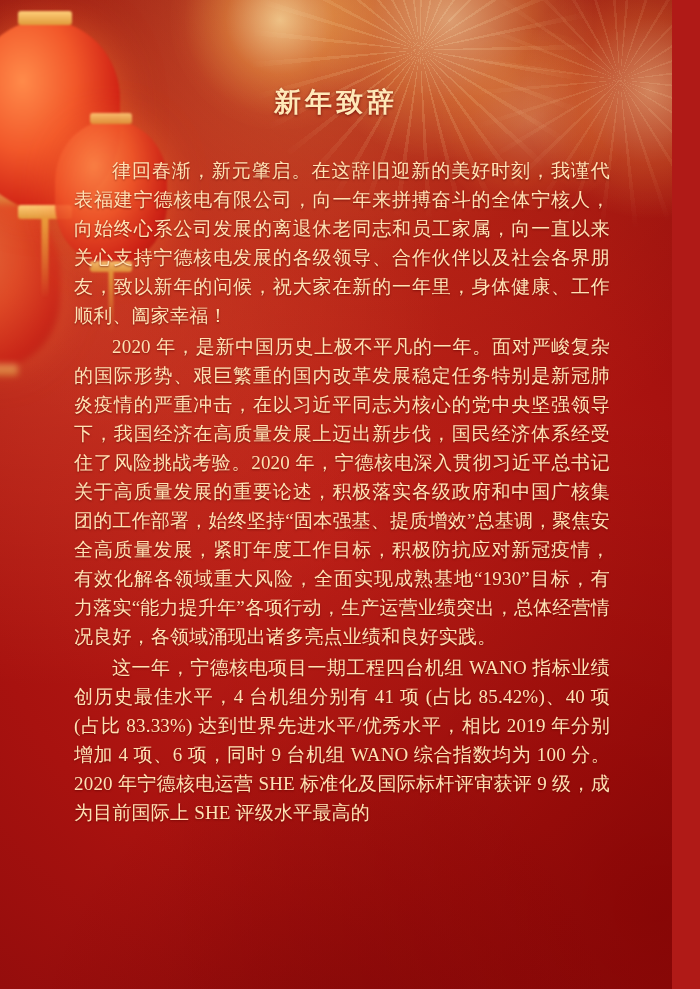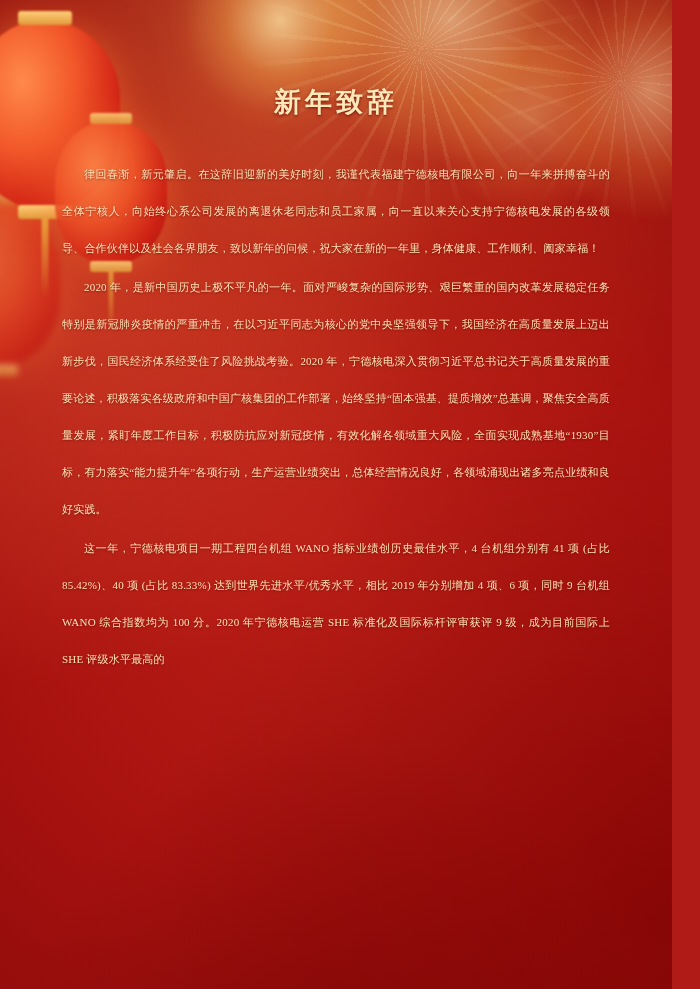--- a/index.html
+++ b/index.html
@@ -139,25 +139,25 @@
     font-weight: bold;
     letter-spacing: 4px;
     margin-top: 84px;
     text-shadow: 0 1px 3px rgba(90,0,0,0.75);
   }
   .body-text {
     margin-top: 36px;
   }
   .para {
     color: #ffe2b4;
-    font-size: 11px;
-    line-height: 37px;
+    font-size: 19px;
+    line-height: 29px;
     text-align: justify;
     text-indent: 2em;
-    margin: 0 0 2px 0;
+    margin: 0 0 2px 12px;
     text-shadow: 0 1px 2px rgba(90,0,0,0.6);
     letter-spacing: 0.2px;
   }
 </style>
 </head>
 <body>
 
 <div class="page">
 
   <div class="burst b1"></div>

